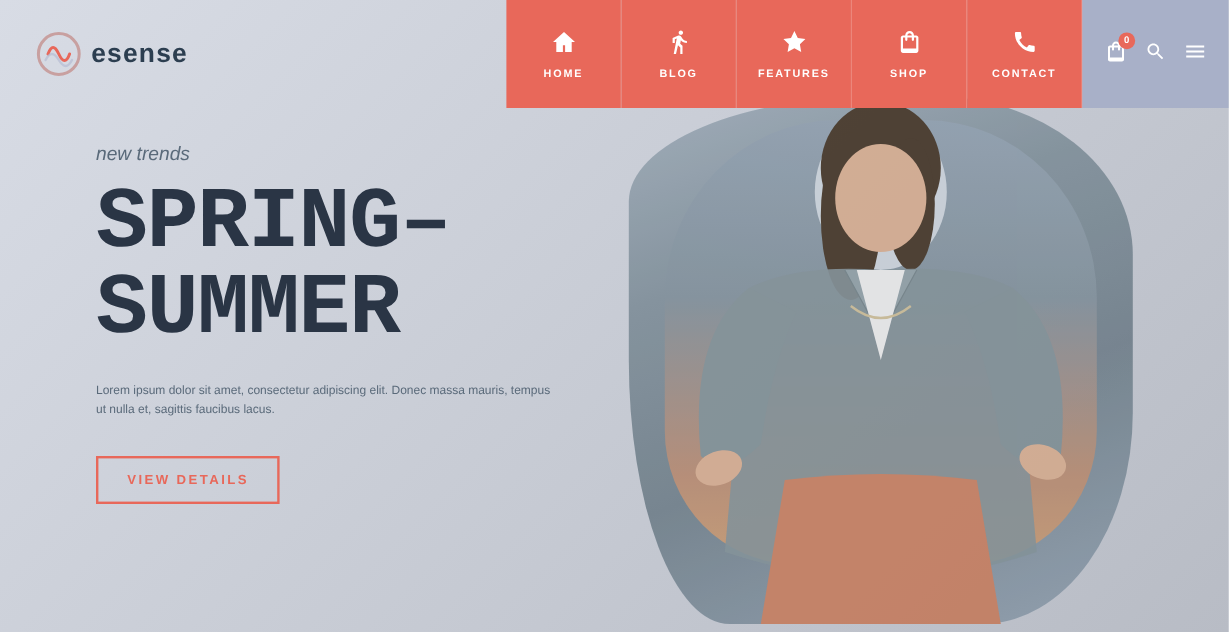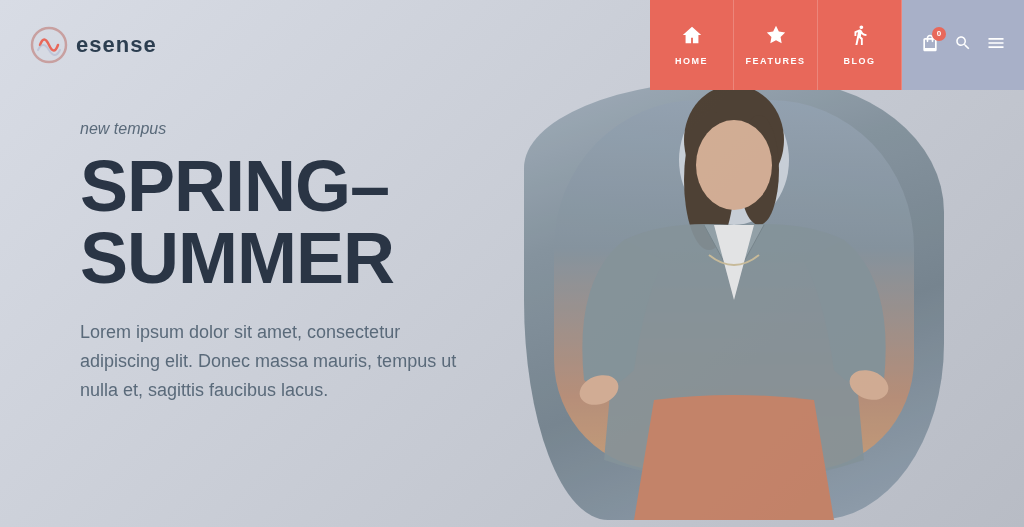--- a/index.html
+++ b/index.html
@@ -89,21 +89,21 @@
       display: flex;
       margin-left: auto;
       height: 90px;
     }
 
     .nav-item {
       display: flex;
       flex-direction: column;
       align-items: center;
       justify-content: center;
-      width: 84px;
+      width: 96px;
       height: 90px;
       background: #e8685a;
       cursor: pointer;
       gap: 6px;
       transition: background 0.2s;
       border-right: 1px solid rgba(255,255,255,0.2);
     }
 
     .nav-icon {
       color: white;
@@ -170,24 +170,25 @@
     }
 
     .hero-title {
       font-size: 72px;
       font-weight: 900;
       color: #2a3545;
       line-height: 1;
       letter-spacing: -1px;
       margin-bottom: 24px;
       text-transform: uppercase;
+      font-family: Liberation Mono, monospace;
     }
 
     .hero-description {
-      font-size: 18px;
+      font-size: 10px;
       color: #5a6a7a;
       line-height: 1.6;
       max-width: 380px;
       margin-bottom: 30px;
     }
 
     .hero-button {
       display: inline-block;
       background: transparent;
       border: 2px solid #e8685a;
@@ -263,37 +264,53 @@
               <path d="M12 3L2 12h3v9h6v-6h2v6h6v-9h3L12 3z"></path>
             </svg>
         </span>
         <span class="nav-label">HOME</span>
       </div>
 
 
       <div class="nav-item">
         <span class="nav-icon">
           <svg width="22" height="22" viewBox="0 0 24 24" fill="white">
+              <path d="M13.5 5.5c1.1 0 2-.9 2-2s-.9-2-2-2-2 .9-2 2 .9 2 2 2zM9.8 8.9L7 23h2.1l1.8-8 2.1 2v6h2v-7.5l-2.1-2 .6-3C14.8 12 16.8 13 19 13v-2c-1.9 0-3.5-1-4.3-2.4l-1-1.6c-.4-.6-1-1-1.7-1-.3 0-.5.1-.8.1L6 8.3V13h2V9.6l1.8-.7"></path>
+            </svg>
+        </span>
+        <span class="nav-label">BLOG</span>
+      </div>
+
+      <div class="nav-item">
+        <span class="nav-icon">
+          <svg width="22" height="22" viewBox="0 0 24 24" fill="white">
               <polygon points="12,2 15.09,8.26 22,9.27 17,14.14 18.18,21.02 12,17.77 5.82,21.02 7,14.14 2,9.27 8.91,8.26"></polygon>
             </svg>
         </span>
         <span class="nav-label">FEATURES</span>
       </div>
 
-      <div class="nav-item">
-        <span class="nav-icon">
-          <svg width="22" height="22" viewBox="0 0 24 24" fill="white">
-              <path d="M13.5 5.5c1.1 0 2-.9 2-2s-.9-2-2-2-2 .9-2 2 .9 2 2 2zM9.8 8.9L7 23h2.1l1.8-8 2.1 2v6h2v-7.5l-2.1-2 .6-3C14.8 12 16.8 13 19 13v-2c-1.9 0-3.5-1-4.3-2.4l-1-1.6c-.4-.6-1-1-1.7-1-.3 0-.5.1-.8.1L6 8.3V13h2V9.6l1.8-.7"></path>
-            </svg>
-        </span>
-        <span class="nav-label">BLOG</span>
-      </div>
-
-
-
+
+      <div class="nav-item">
+        <span class="nav-icon">
+          <svg width="22" height="22" viewBox="0 0 24 24" fill="white">
+              <path d="M18 6h-2c0-2.21-1.79-4-4-4S8 3.79 8 6H6c-1.1 0-2 .9-2 2v12c0 1.1.9 2 2 2h12c1.1 0 2-.9 2-2V8c0-1.1-.9-2-2-2zm-6-2c1.1 0 2 .9 2 2h-4c0-1.1.9-2 2-2zm6 14H6V8h2v2c0 .55.45 1 1 1s1-.45 1-1V8h4v2c0 .55.45 1 1 1s1-.45 1-1V8h2v12z"></path>
+            </svg>
+        </span>
+        <span class="nav-label">SHOP</span>
+      </div>
+
+      <div class="nav-item">
+        <span class="nav-icon">
+          <svg width="22" height="22" viewBox="0 0 24 24" fill="white">
+              <path d="M20.01 15.38c-1.23 0-2.42-.2-3.53-.56-.35-.12-.74-.03-1.01.24l-1.57 1.97c-2.83-1.35-5.48-3.9-6.89-6.83l1.95-1.66c.27-.28.35-.67.24-1.02-.37-1.11-.56-2.3-.56-3.53 0-.54-.45-.99-.99-.99H4.19C3.65 3 3 3.24 3 3.99 3 13.28 10.73 21 20.01 21c.71 0 .99-.63.99-1.18v-3.45c0-.54-.45-.99-.99-.99z"></path>
+            </svg>
+        </span>
+        <span class="nav-label">CONTACT</span>
+      </div>
 
       <div class="nav-extras">
         <div class="nav-extra-icon" style="position:relative;">
           <svg width="20" height="20" viewBox="0 0 24 24" fill="white">
               <path d="M18 6h-2c0-2.21-1.79-4-4-4S8 3.79 8 6H6c-1.1 0-2 .9-2 2v12c0 1.1.9 2 2 2h12c1.1 0 2-.9 2-2V8c0-1.1-.9-2-2-2zm-6-2c1.1 0 2 .9 2 2h-4c0-1.1.9-2 2-2zm6 14H6V8h2v2c0 .55.45 1 1 1s1-.45 1-1V8h4v2c0 .55.45 1 1 1s1-.45 1-1V8h2v12z"></path>
             </svg>
           <span class="cart-badge">0</span>
         </div>
         <div class="nav-extra-icon">
           <svg width="18" height="18" viewBox="0 0 24 24" fill="white">
@@ -304,21 +321,22 @@
           <svg width="20" height="20" viewBox="0 0 24 24" fill="white">
               <path d="M3 18h18v-2H3v2zm0-5h18v-2H3v2zm0-7v2h18V6H3z"></path>
             </svg>
         </div>
       </div>
 
     </nav>
   </header>
 
   <div class="hero-content">
-    <p class="hero-subtitle">new tempus</p>
+    <p class="hero-subtitle">new trends</p>
     <h1 class="hero-title">
       <span>SPRING–</span><br>
       <span>SUMMER</span><br>
     </h1>
     <p class="hero-description">Lorem ipsum dolor sit amet, consectetur adipiscing elit. Donec massa mauris, tempus ut nulla et, sagittis faucibus lacus.</p>
+    <button class="hero-button">VIEW DETAILS</button>
   </div>
 
 </div>
 
 </body></html>

